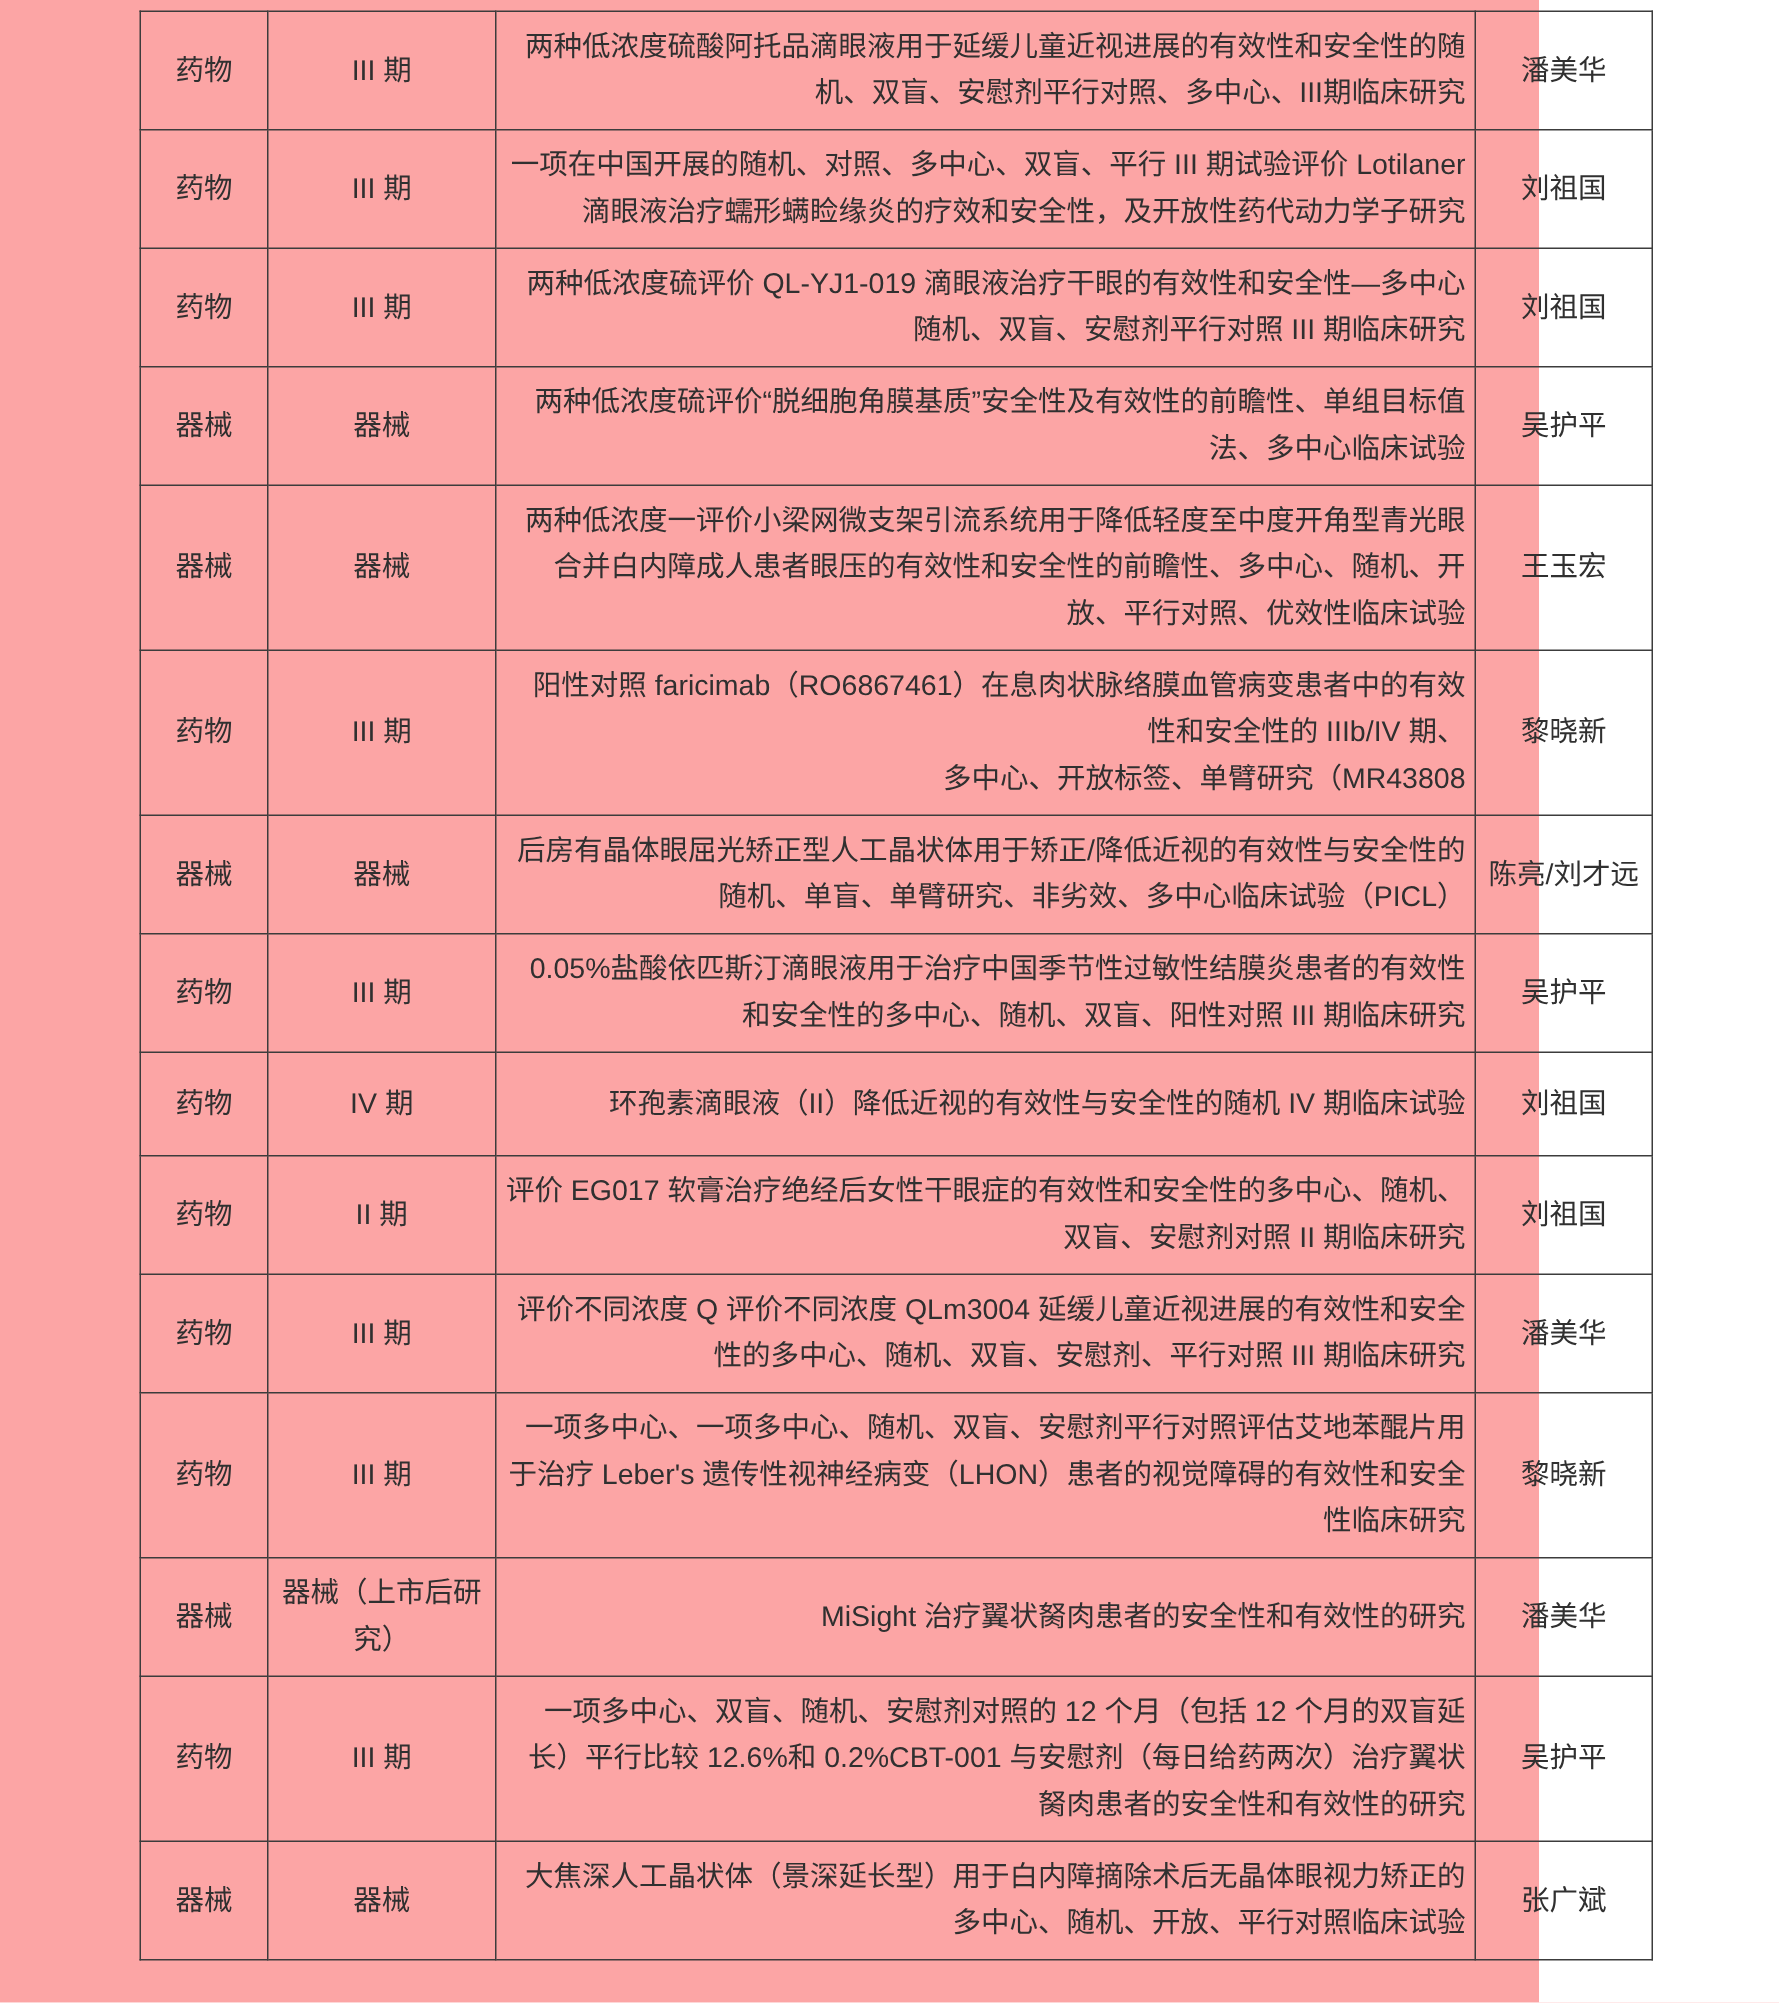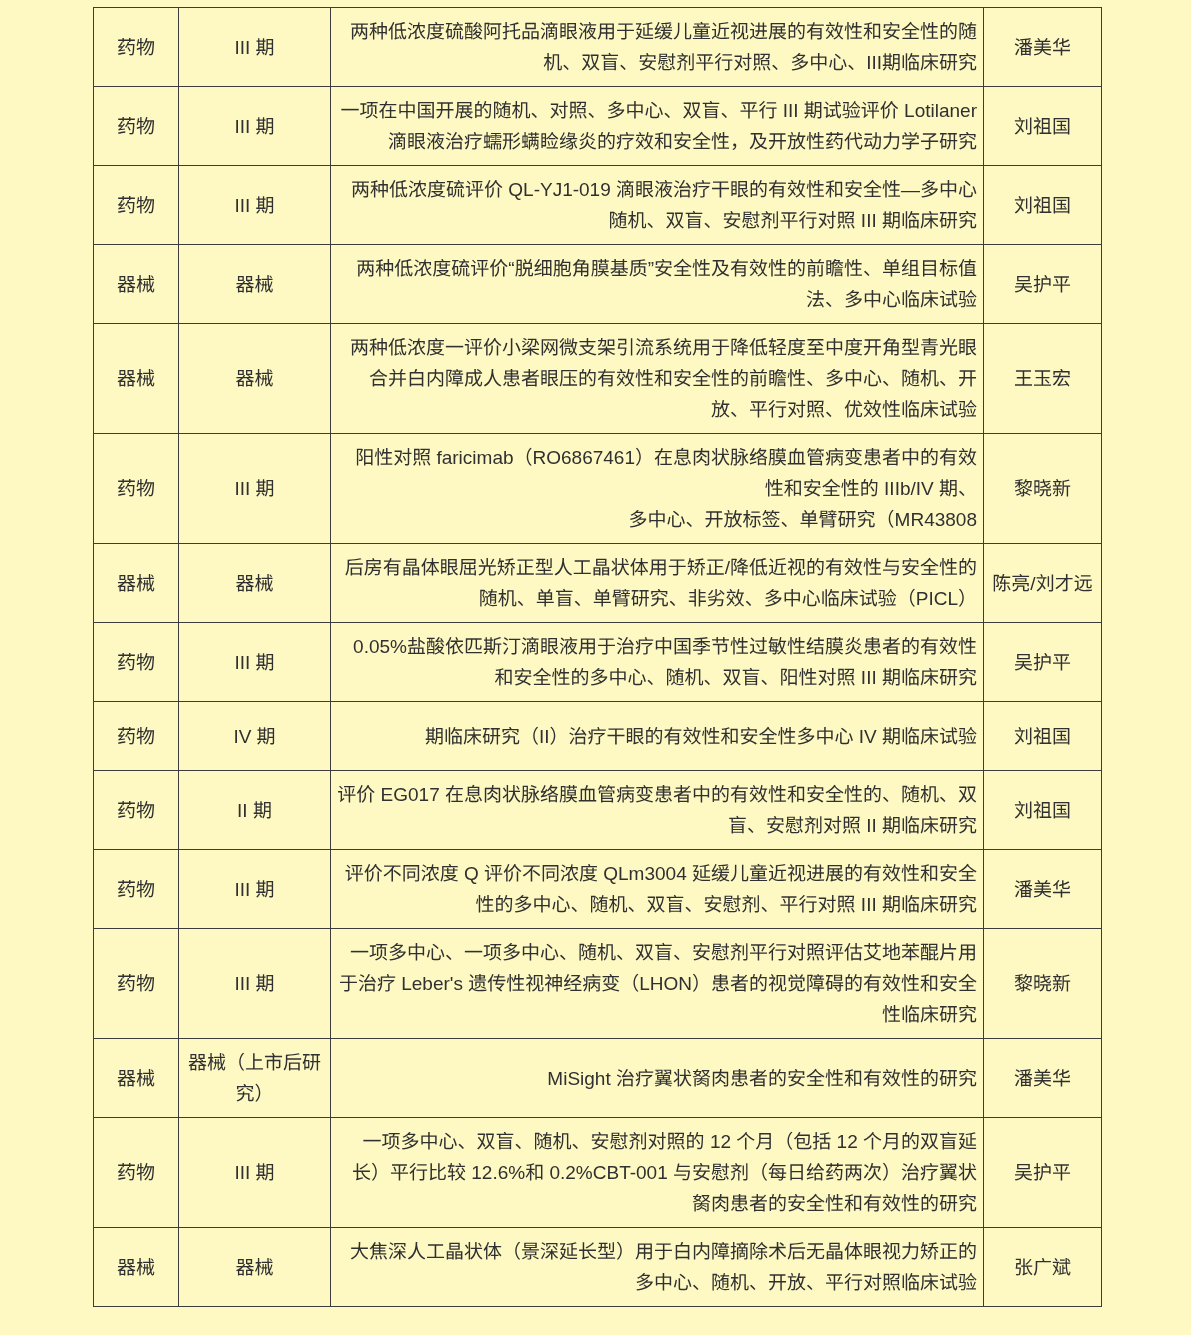--- a/index.html
+++ b/index.html
@@ -2,23 +2,23 @@
 <html lang="zh-CN"><head>
 <meta charset="utf-8">
 <style>
   html, body {
     margin: 0;
     padding: 0;
     background: #ffffff;
   }
   .page {
     position: relative;
-    width: 1191px;
+    width: 1026px;
     min-height: 1335px;
-    background: #fef9c3;
+    background: #fca5a5;
     font-family: "Liberation Sans", sans-serif;
   }
   table.trial-table {
     position: absolute;
     left: 93px;
     top: 7px;
     width: 1008px;
     border-collapse: collapse;
     table-layout: fixed;
   }
@@ -112,28 +112,28 @@
   <tr>
     <td class="c-type">药物</td>
     <td class="c-phase">III 期</td>
     <td class="c-title">0.05%盐酸依匹斯汀滴眼液用于治疗中国季节性过敏性结膜炎患者的有效性和安全性的多中心、随机、双盲、阳性对照 III 期临床研究</td>
     <td class="c-pi">吴护平</td>
   </tr>
 
   <tr>
     <td class="c-type">药物</td>
     <td class="c-phase">IV 期</td>
-    <td class="c-title">期临床研究（II）治疗干眼的有效性和安全性多中心 IV 期临床试验</td>
+    <td class="c-title">环孢素滴眼液（II）降低近视的有效性与安全性的随机 IV 期临床试验</td>
     <td class="c-pi">刘祖国</td>
   </tr>
 
   <tr>
     <td class="c-type">药物</td>
     <td class="c-phase">II 期</td>
-    <td class="c-title">评价 EG017 在息肉状脉络膜血管病变患者中的有效性和安全性的、随机、双盲、安慰剂对照 II 期临床研究</td>
+    <td class="c-title">评价 EG017 软膏治疗绝经后女性干眼症的有效性和安全性的多中心、随机、双盲、安慰剂对照 II 期临床研究</td>
     <td class="c-pi">刘祖国</td>
   </tr>
 
   <tr>
     <td class="c-type">药物</td>
     <td class="c-phase">III 期</td>
     <td class="c-title">评价不同浓度 Q 评价不同浓度 QLm3004 延缓儿童近视进展的有效性和安全性的多中心、随机、双盲、安慰剂、平行对照 III 期临床研究</td>
     <td class="c-pi">潘美华</td>
   </tr>
 

